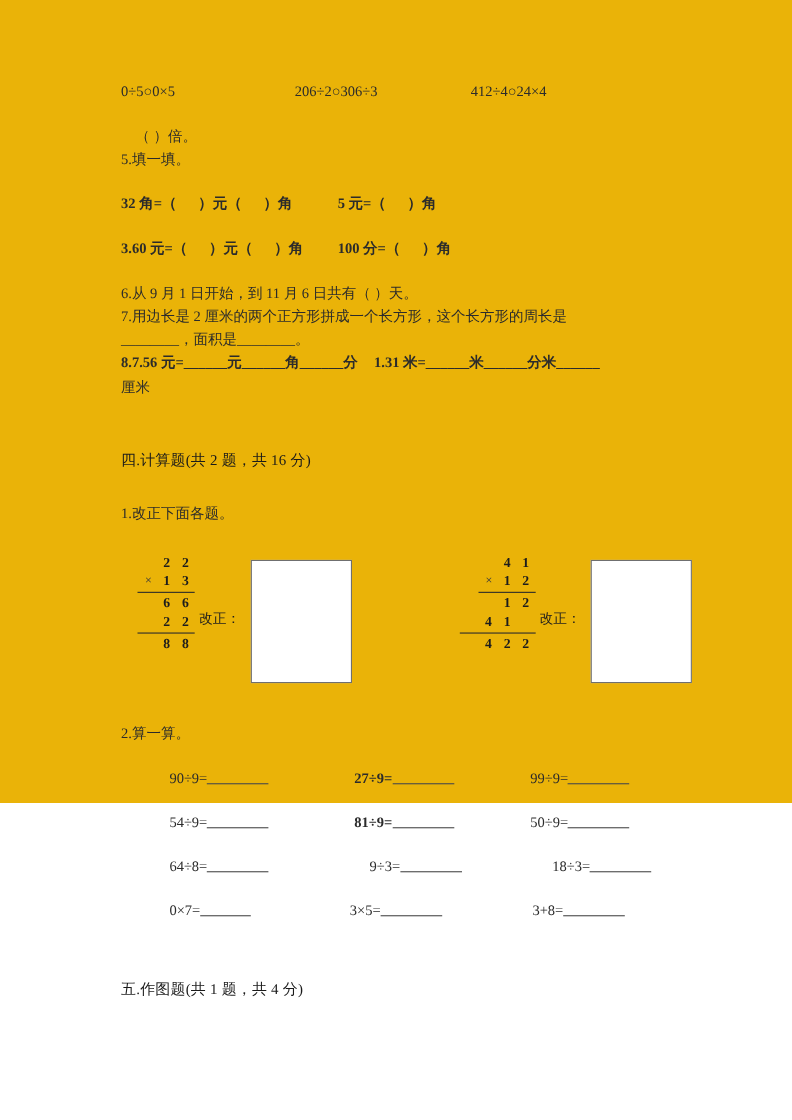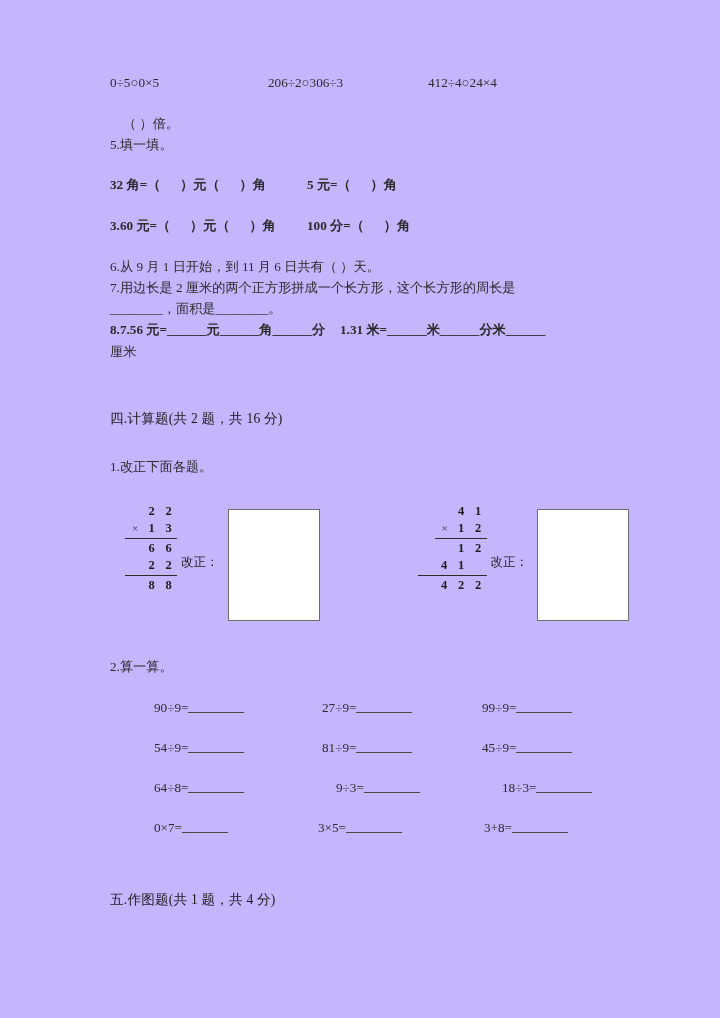--- a/index.html
+++ b/index.html
@@ -11,22 +11,22 @@
     width: 720px;
     height: 1018px;
     position: relative;
     font-family: "Liberation Serif", "DejaVu Serif", serif;
     color: #231f20;
     overflow: hidden;
   }
   .page {
     position: absolute;
     left: 0; top: 0;
-    width: 720px; height: 1018px;
-    background: #c4b5fd;
+    width: 720px; height: 730px;
+    background: #eab308;
   }
   .content {
     position: absolute;
     left: 110px;
     top: 72px;
     width: 505px;
   }
   .para {
     font-size: 13.2px;
     line-height: 21px;
@@ -139,21 +139,21 @@
   .calc-row {
     display: flex;
     font-size: 13.2px;
     line-height: 22px;
     color: #2b2b2b;
     white-space: pre;
     margin-bottom: 18px;
     margin-left: 44px;
   }
   .calc-row .q { width: 160px; flex: none; }
-  .calc-row .q.pad { padding-left: 8px; }
+  .calc-row .q.pad { padding-left: 8px; font-weight: bold; }
   .blank-line {
     display: inline-block;
     border-bottom: 1px solid #4a4a4a;
     width: 56px;
     height: 11px;
     vertical-align: -1px;
   }
   .blank-line.short { width: 46px; }
 </style>
 </head>
@@ -293,21 +293,21 @@
 
     <div class="calc-row">
       <span class="q"><span>90÷9=</span><span class="blank-line"></span></span>
       <span class="q pad"><span>27÷9=</span><span class="blank-line"></span></span>
       <span class="q"><span>99÷9=</span><span class="blank-line"></span></span>
     </div>
 
     <div class="calc-row">
       <span class="q"><span>54÷9=</span><span class="blank-line"></span></span>
       <span class="q pad"><span>81÷9=</span><span class="blank-line"></span></span>
-      <span class="q"><span>45÷9=</span><span class="blank-line"></span></span>
+      <span class="q"><span>50÷9=</span><span class="blank-line"></span></span>
     </div>
 
     <div class="calc-row">
       <span class="q"><span>64÷8=</span><span class="blank-line"></span></span>
       <span class="q" style="padding-left:22px"><span>9÷3=</span><span class="blank-line"></span></span>
       <span class="q" style="padding-left:6px"><span>18÷3=</span><span class="blank-line"></span></span>
     </div>
 
     <div class="calc-row">
       <span class="q"><span>0×7=</span><span class="blank-line short"></span></span>

